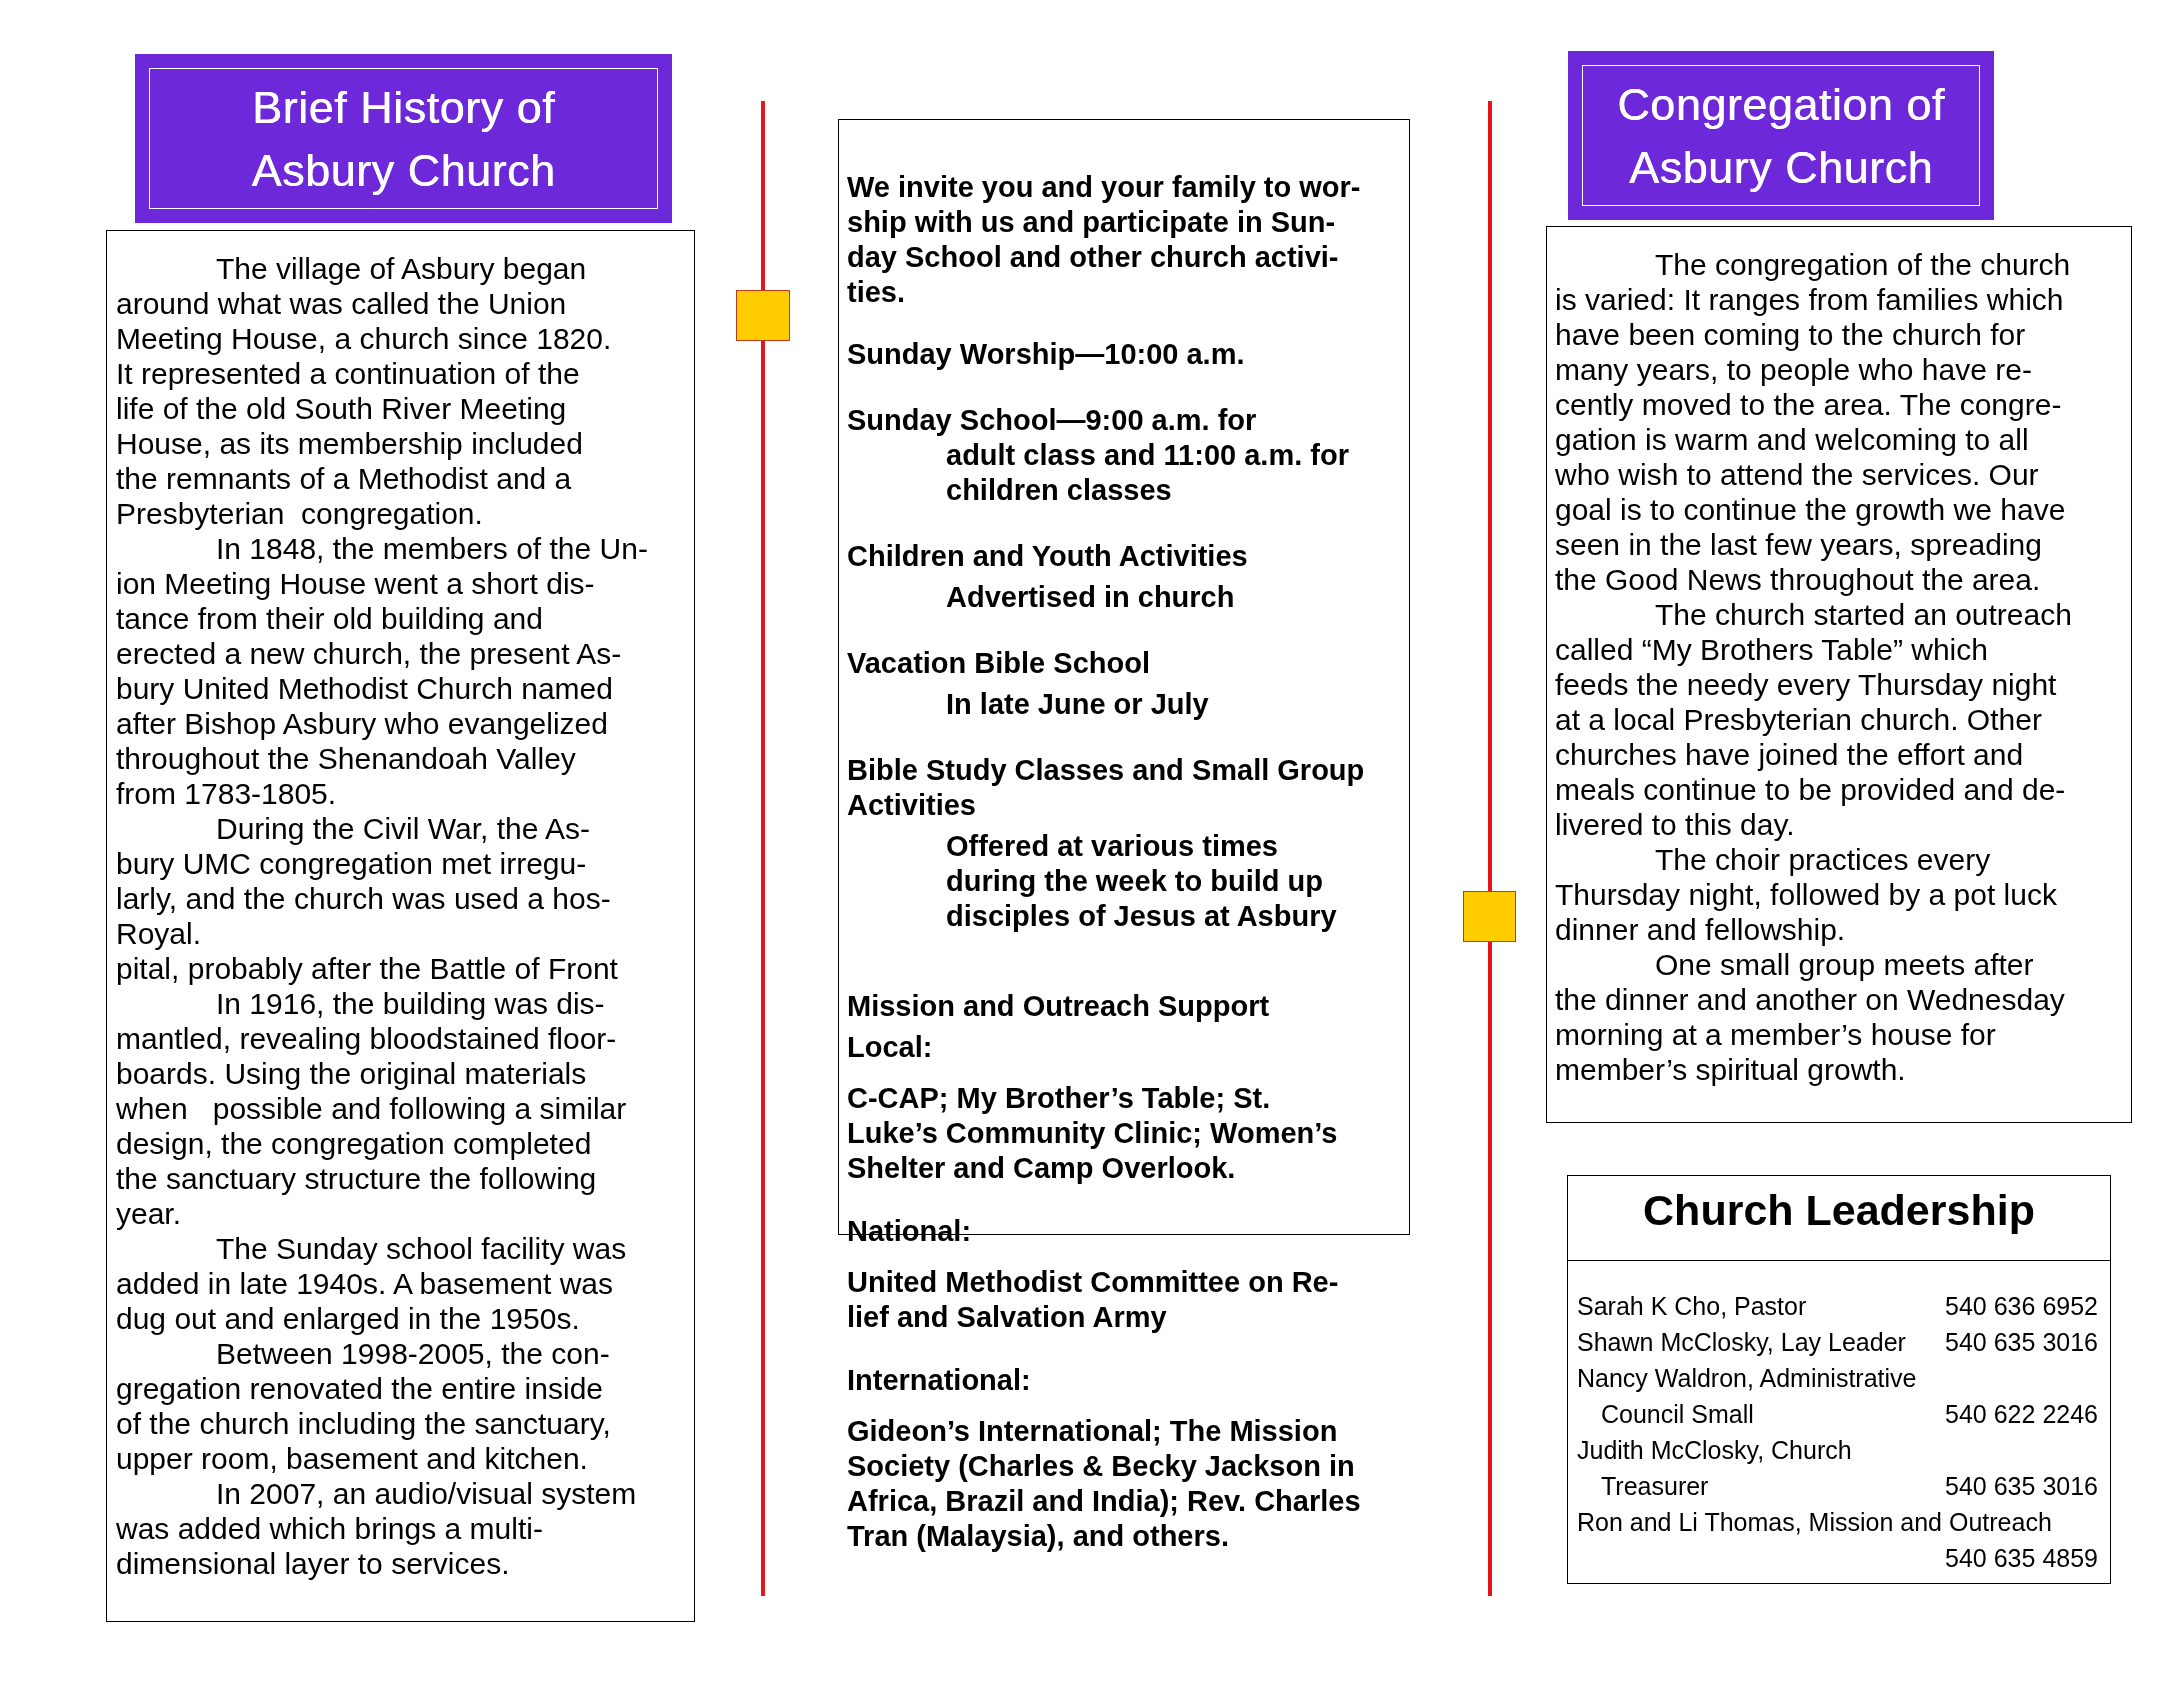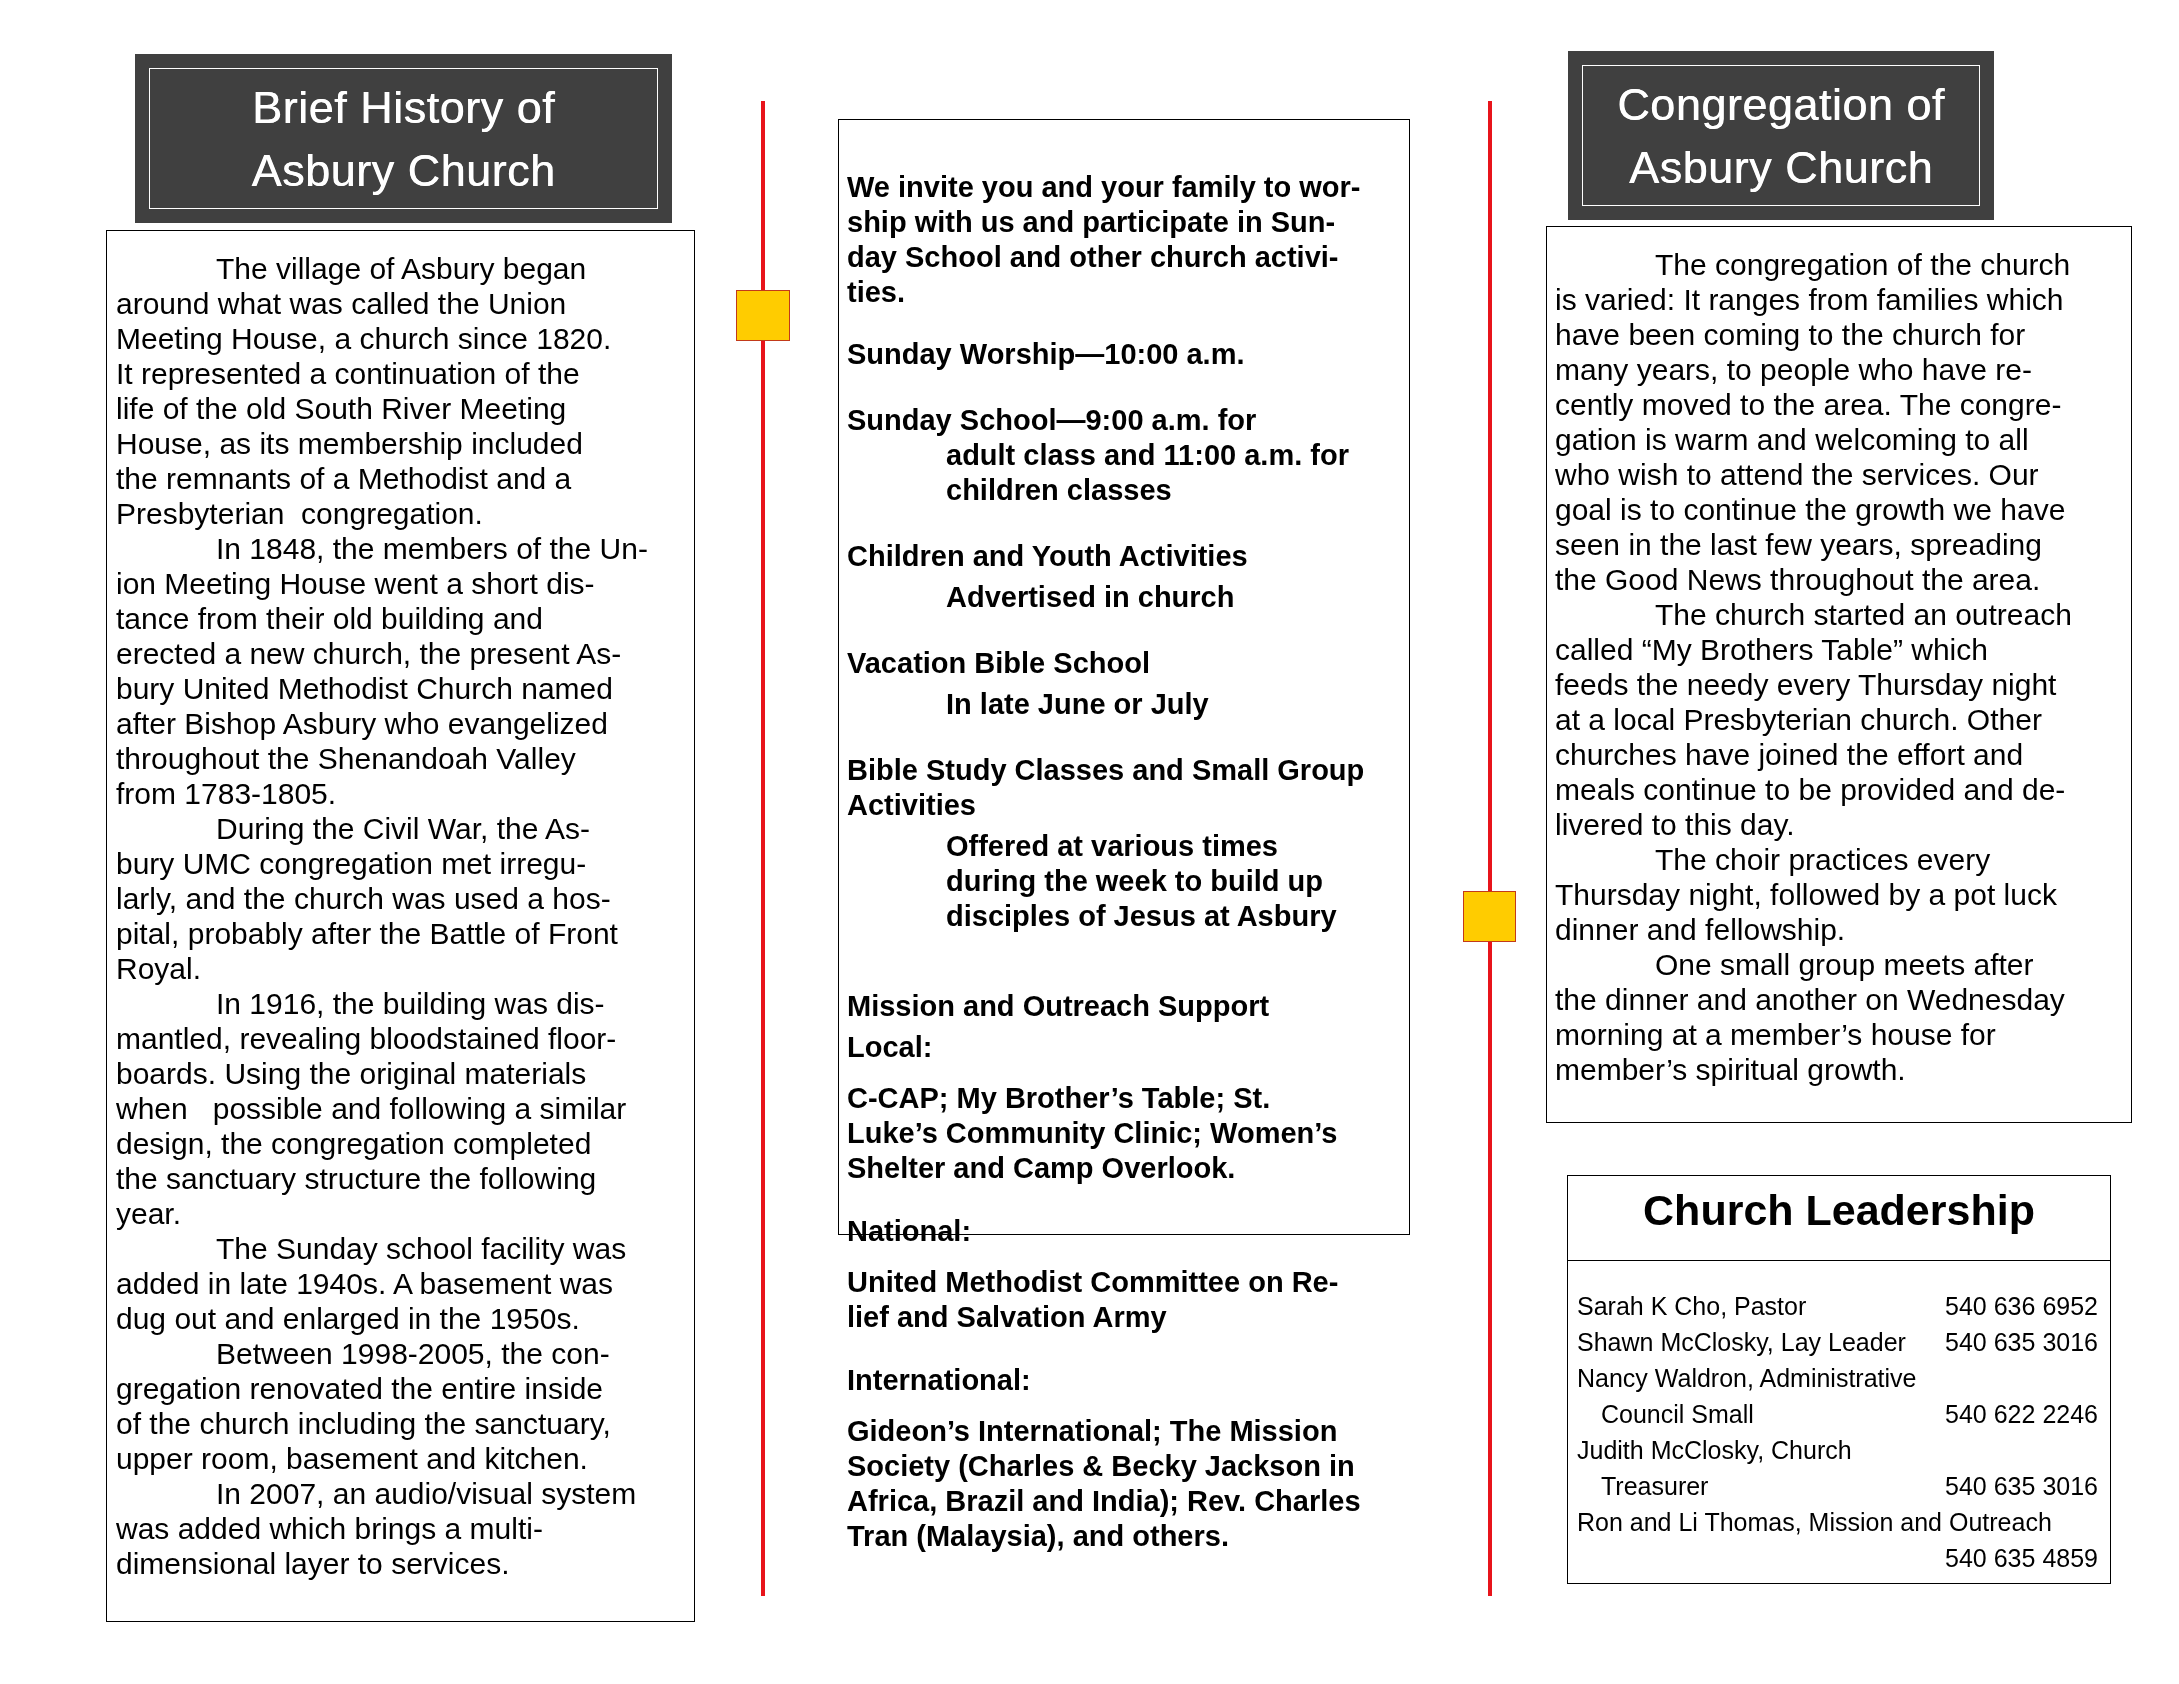--- a/index.html
+++ b/index.html
@@ -1,20 +1,20 @@
 <!DOCTYPE html>
 <html><head>
 <meta charset="utf-8">
 <style>
   html, body { margin: 0; padding: 0; background: #ffffff; }
   body { width: 2179px; height: 1684px; position: relative; overflow: hidden;
          font-family: "Liberation Sans", sans-serif; color: #000; }
   .abs { position: absolute; box-sizing: border-box; }
 
-  .header-box { background: #404040; }
+  .header-box { background: #6d28d9; }
   .header-inner { position: absolute; left: 14px; top: 14px; right: 14px; bottom: 14px;
                   border: 1.5px solid #ffffff; display: flex; flex-direction: column;
                   justify-content: center; align-items: center; }
   .header-inner span { color: #fff; font-size: 45px; line-height: 63px; font-weight: normal;
                        text-shadow: 0.5px 0 0 #fff; letter-spacing: 0.5px; }
 
   .text-box { border: 1.5px solid #000; background: #fff; }
   .body-text { font-size: 30px; line-height: 35px; }
 
   .red-line { background: #e8141b; width: 4px; }
@@ -57,22 +57,22 @@
         <div style="white-space: pre;">erected a new church, the present As-</div>
         <div style="white-space: pre;">bury United Methodist Church named</div>
         <div style="white-space: pre;">after Bishop Asbury who evangelized</div>
         <div style="white-space: pre;">throughout the Shenandoah Valley</div>
         <div style="white-space: pre;">from 1783-1805.</div>
       </div>
       <div>
         <div style="white-space: pre; padding-left: 100px;">During the Civil War, the As-</div>
         <div style="white-space: pre;">bury UMC congregation met irregu-</div>
         <div style="white-space: pre;">larly, and the church was used a hos-</div>
+        <div style="white-space: pre;">Royal.</div>
         <div style="white-space: pre;">pital, probably after the Battle of Front</div>
-        <div style="white-space: pre;">Royal.</div>
       </div>
       <div>
         <div style="white-space: pre; padding-left: 100px;">In 1916, the building was dis-</div>
         <div style="white-space: pre;">mantled, revealing bloodstained floor-</div>
         <div style="white-space: pre;">boards. Using the original materials</div>
         <div style="white-space: pre;">when   possible and following a similar</div>
         <div style="white-space: pre;">design, the congregation completed</div>
         <div style="white-space: pre;">the sanctuary structure the following</div>
         <div style="white-space: pre;">year.</div>
       </div>

